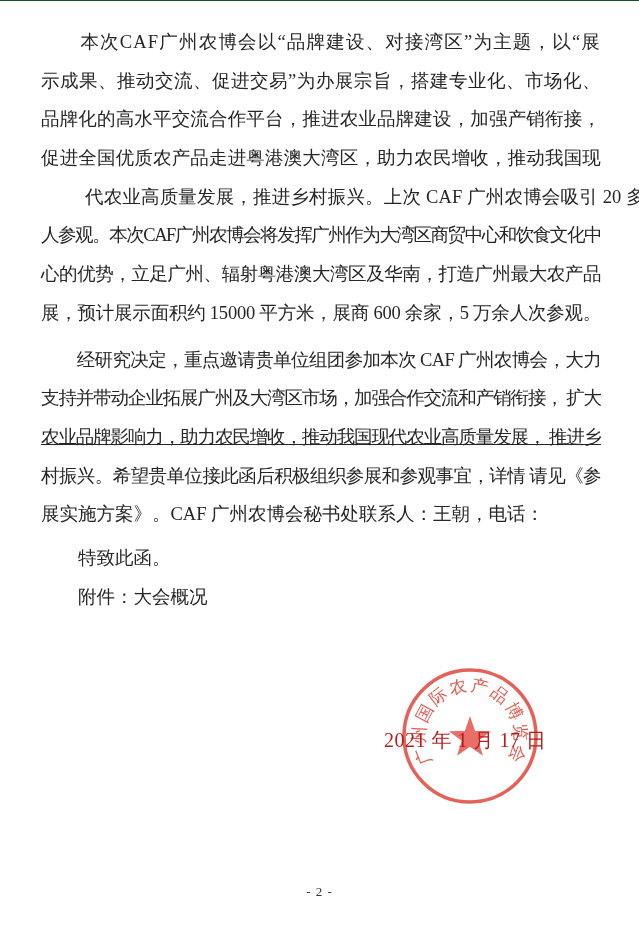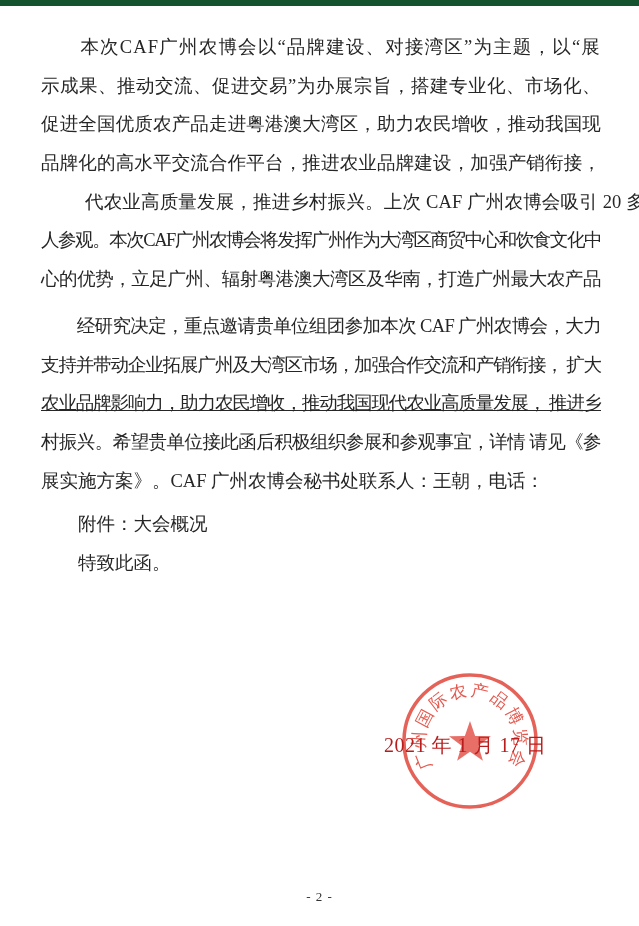--- a/index.html
+++ b/index.html
@@ -1,19 +1,19 @@
 <!DOCTYPE html>
 <html style="--seal-color: #e0473c;"><head>
 <meta charset="utf-8">
 <style>
   html,body { margin:0; padding:0; background:#ffffff; }
   .page {
     position:relative; width:639px; height:926px; background:#ffffff; overflow:hidden;
     font-family:"Liberation Serif","DejaVu Serif",serif; color:#262626;
-    border-top:6px solid #14532d; box-sizing:border-box;
+    border-top:1px solid #14532d; box-sizing:border-box;
   }
   .doc-body { position:absolute; left:41px; top:22px; width:560px; }
   .para { margin:0; }
   .para:nth-child(2) { margin-top:8px; }
   .para:nth-child(3) { margin-top:5px; }
   .line {
     white-space:nowrap; font-size:18.5px; line-height:38.7px; height:38.7px;
     overflow:visible;
   }
   .date-line {
@@ -33,38 +33,39 @@
 </style>
 </head>
 <body>
 
 <div class="page">
 
   <div class="doc-body">
       <div class="para">
         <div class="line" style="letter-spacing: 1.18952px;"><span>　　本次CAF广州农博会以“品牌建设、对接湾区”为主题，以“展</span></div>
         <div class="line" style="letter-spacing: 0.509375px; text-align: right;"><span>示成果、推动交流、促进交易”为办展宗旨，搭建专业化、市场化、</span></div>
+        <div class="line" style="letter-spacing: 0.166667px;"><span>品牌化的高水平交流合作平台，推进农业品牌建设，加强产销衔接，</span></div>
         <div class="line" style="letter-spacing: 0.166667px;"><span>促进全国优质农产品走进粤港澳大湾区，助力农民增收，推动我国现</span></div>
-        <div class="line" style="letter-spacing: 0.166667px;"><span>品牌化的高水平交流合作平台，推进农业品牌建设，加强产销衔接，</span></div>
         <div class="line" style="letter-spacing: 0.171429px; margin-left: 44px;"><span>代农业高质量发展，推进乡村振兴。上次 CAF 广州农博会吸引 20 多</span></div>
         <div class="line" style="letter-spacing: -1.45588px;"><span>人参观。本次CAF广州农博会将发挥广州作为大湾区商贸中心和饮食文化中</span></div>
         <div class="line" style="letter-spacing: -0.435484px;"><span>心的优势，立足广州、辐射粤港澳大湾区及华南，打造广州最大农产品</span></div>
+        <div class="line" style="letter-spacing: -0.227564px;"><span>展，预计展示面积约 15000 平方米，展商 600 余家，5 万余人次参观。</span></div>
       </div>
       <div class="para">
         <div class="line" style="letter-spacing: -0.639706px;"><span>　　经研究决定，重点邀请贵单位组团参加本次 CAF 广州农博会，大力</span></div>
         <div class="line" style="letter-spacing: -1.10985px; text-align: center;"><span>支持并带动企业拓展广州及大湾区市场，加强合作交流和产销衔接， 扩大</span></div>
         <div class="line" style="letter-spacing: -1.10985px; text-decoration: underline;"><span>农业品牌影响力，助力农民增收，推动我国现代农业高质量发展， 推进乡</span></div>
         <div class="line" style="letter-spacing: -0.566406px;"><span>村振兴。希望贵单位接此函后积极组织参展和参观事宜，详情 请见《参</span></div>
         <div class="line"><span>展实施方案》。CAF 广州农博会秘书处联系人：王朝，电话：</span></div>
       </div>
       <div class="para">
-        <div class="line"><span>　　附件：大会概况</span></div>
+        <div class="line"><span>　　特致此函。</span></div>
       </div>
       <div class="para">
-        <div class="line"><span>　　特致此函。</span></div>
+        <div class="line"><span>　　附件：大会概况</span></div>
       </div>
     </div>
 
   <div class="date-line">2021 年 1 月 17 日</div>
 
   <div class="stamp">
     <svg width="142" height="142" viewBox="0 0 142 142">
       <circle class="seal-ring" cx="71" cy="71" r="66"></circle>
       <path id="sealTextArc" d="M 33.8 96.3 A 45 45 0 1 1 108.2 96.3" fill="none"></path>
       <text class="seal-text">

